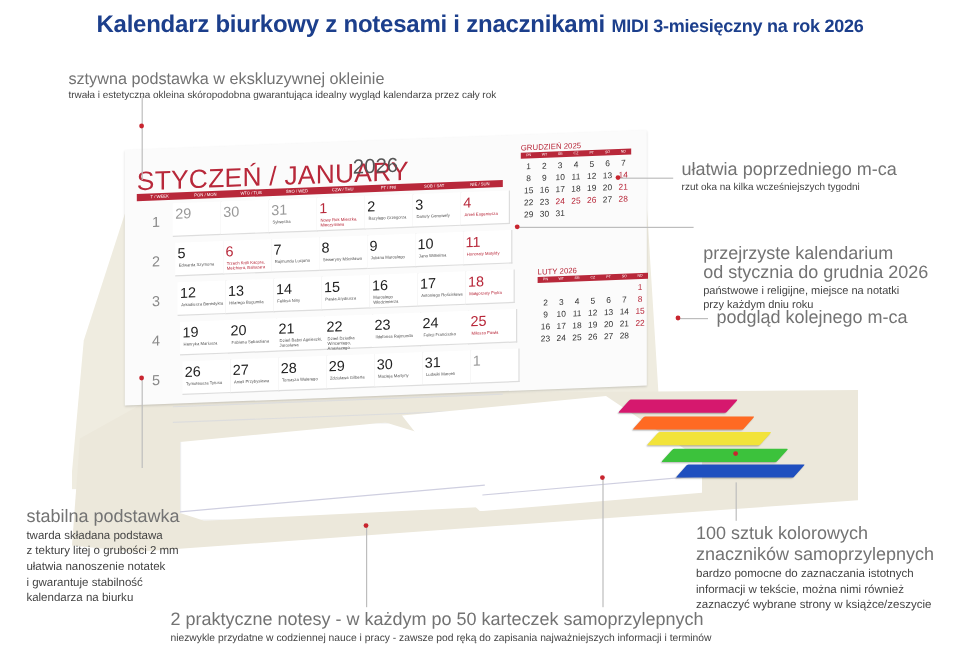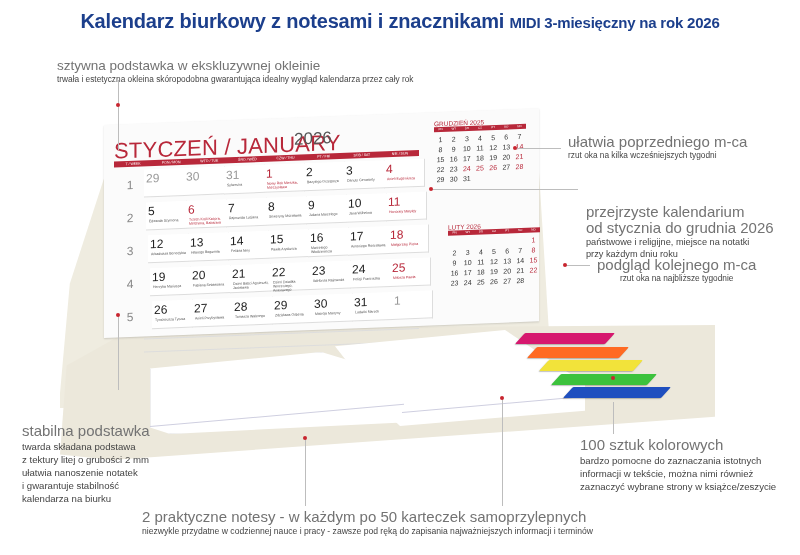--- a/index.html
+++ b/index.html
@@ -391,34 +391,34 @@
 
 <div class="feature" style="left:586px; top:180px;margin-top:24px;">
   <div class="head" style="font-size:15px;">przejrzyste kalendarium</div>
   <div class="head" style="font-size:15px;">od stycznia do grudnia 2026</div>
   <div class="desc" style="font-size:9.2px;line-height:12px;">państwowe i religijne, miejsce na notatki</div>
   <div class="desc" style="font-size:9.2px;line-height:12px;">przy każdym dniu roku</div>
 </div>
 
 <div class="feature" style="left:597px; top:257px;text-align:center;">
   <div class="head" style="font-size:15px;">podgląd kolejnego m-ca</div>
-  <div class="desc">rzut oka na najbliższe tygodnie</div>
 </div>
 
 <div class="feature lg" style="left:22px; top:422px;">
   <div class="head">stabilna podstawka</div>
   <div class="desc">twarda składana podstawa</div>
   <div class="desc">z tektury litej o grubości 2 mm</div>
   <div class="desc">ułatwia nanoszenie notatek</div>
   <div class="desc">i gwarantuje stabilność</div>
   <div class="desc">kalendarza na biurku</div>
 </div>
 
 <div class="feature lg" style="left:580px; top:436px;">
   <div class="head">100 sztuk kolorowych</div>
+  <div class="head">znaczników samoprzylepnych</div>
   <div class="desc">bardzo pomocne do zaznaczania istotnych</div>
   <div class="desc">informacji w tekście, można nimi również</div>
   <div class="desc">zaznaczyć wybrane strony w książce/zeszycie</div>
 </div>
 
 <div class="feature" style="left:142px; top:508px;">
   <div class="head" style="font-size:15px;line-height:18px;">2 praktyczne notesy - w każdym po 50 karteczek samoprzylepnych</div>
   <div class="desc" style="font-size:8.6px;">niezwykle przydatne w codziennej nauce i pracy - zawsze pod ręką do zapisania najważniejszych informacji i terminów</div>
 </div>
 

